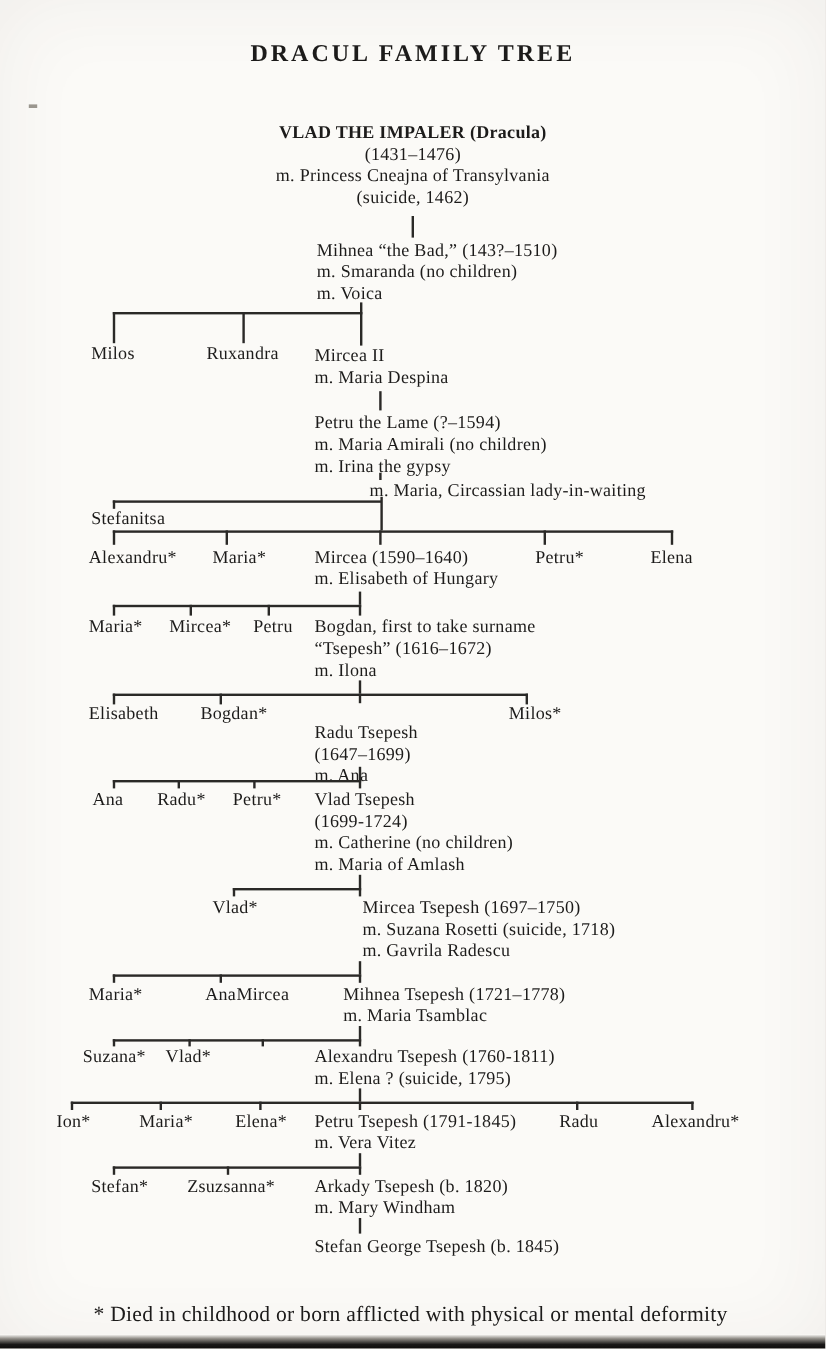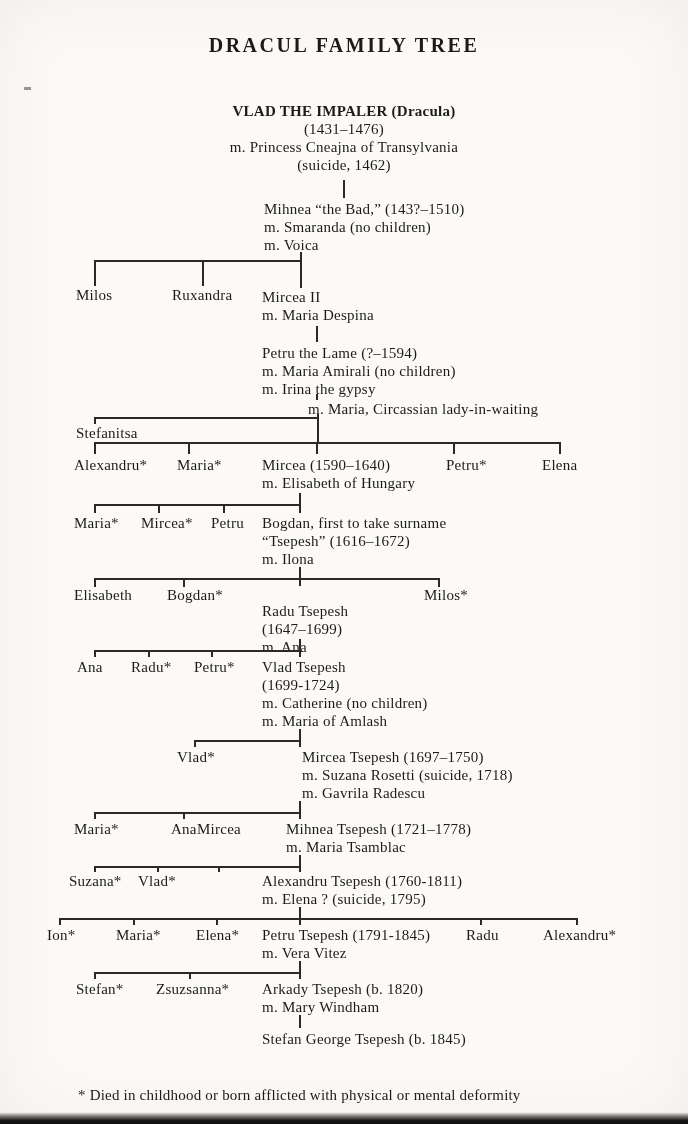--- a/index.html
+++ b/index.html
@@ -21,21 +21,21 @@
     line-height:18px;
     letter-spacing:0.25px;
   }
   .ctr { left:0; width:688px; text-align:center; }
   .bold { font-weight:bold; }
   .title {
     position:absolute;
     left:0; width:688px; text-align:center;
     font-size:20px; font-weight:bold; letter-spacing:2.5px;
   }
-  .footnote { font-size:15px; letter-spacing:0.2px; }
+  .footnote { font-size:18px; letter-spacing:0.2px; }
   .hl, .vl { position:absolute; background:#2a2927; }
   .hl { height:2px; }
   .vl { width:2px; }
   .artifact { position:absolute; background:#9a968e; }
   .scanbar {
     position:absolute; left:0; top:1112; width:688px; height:12px;
     background:linear-gradient(#fbfaf7 0%, #8d8a84 30%, #191817 70%, #0e0d0c 100%);
   }
 </style>
 </head>

